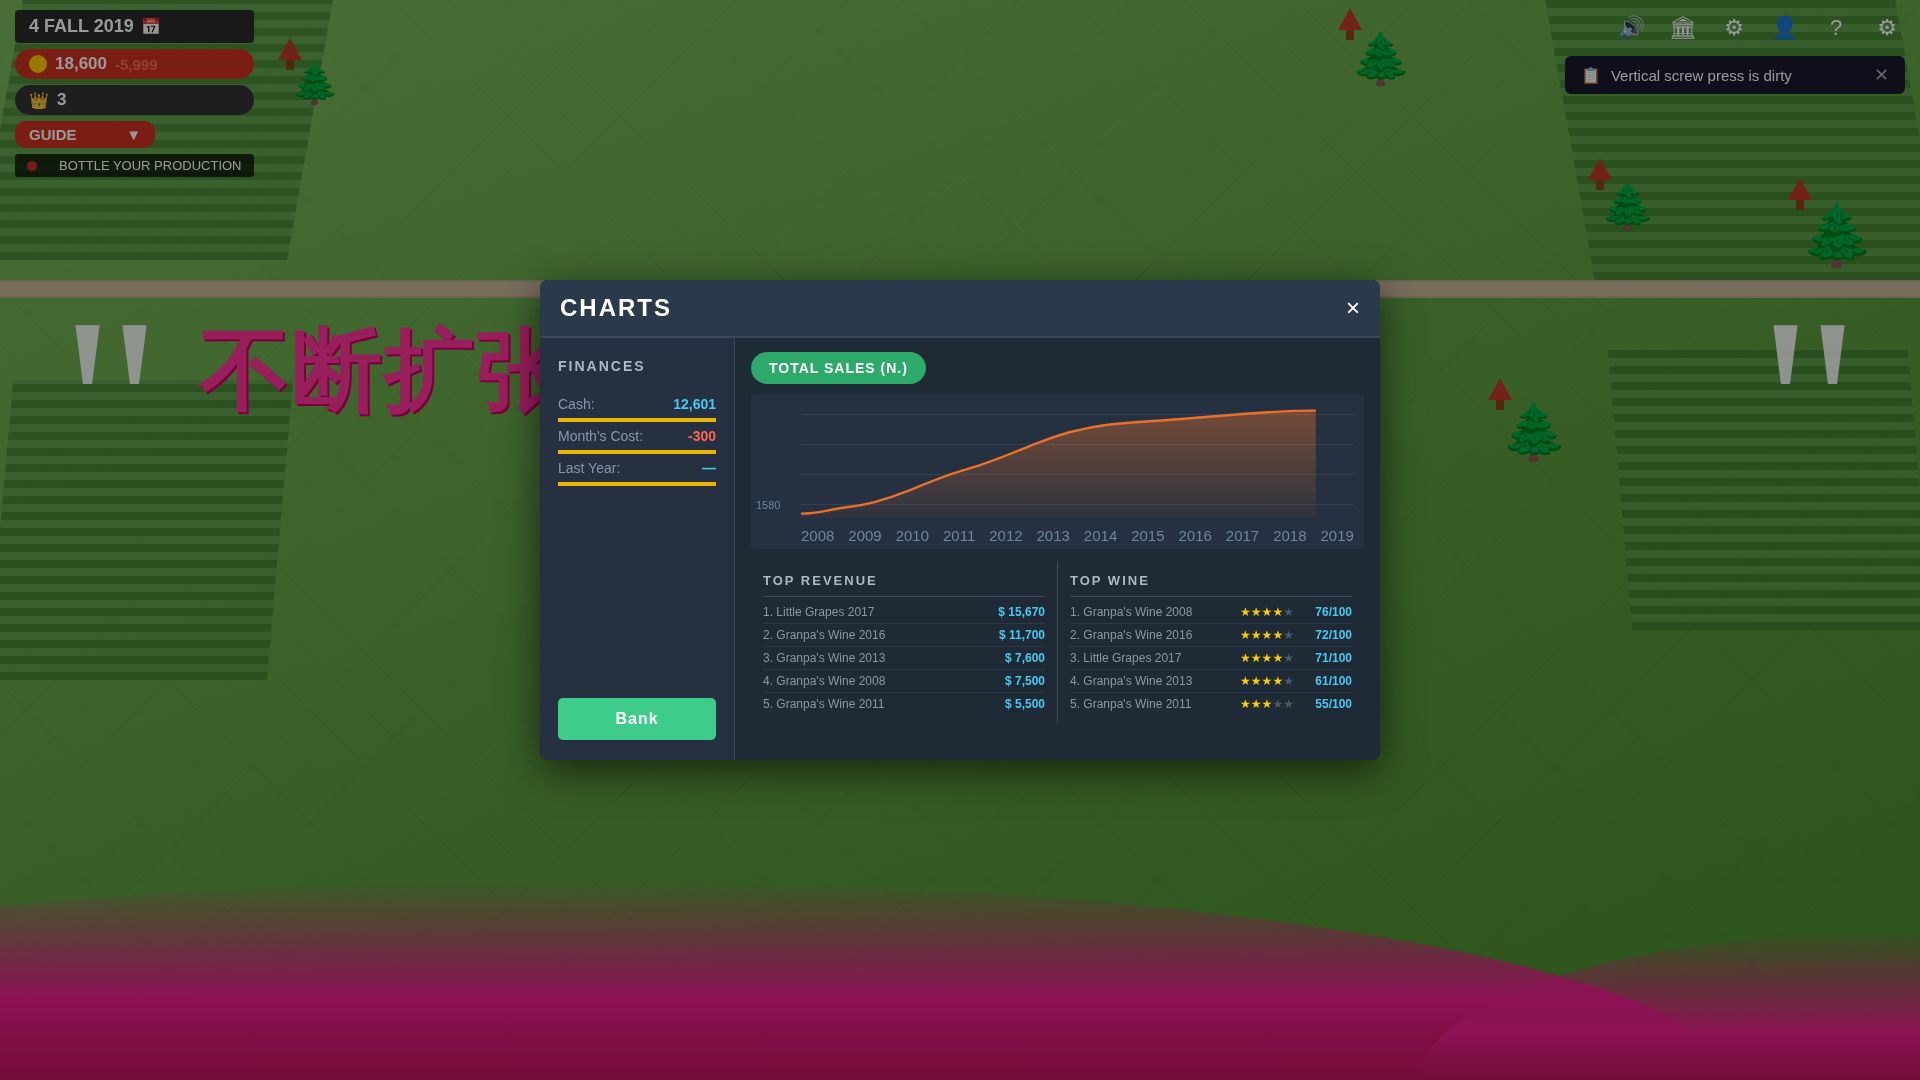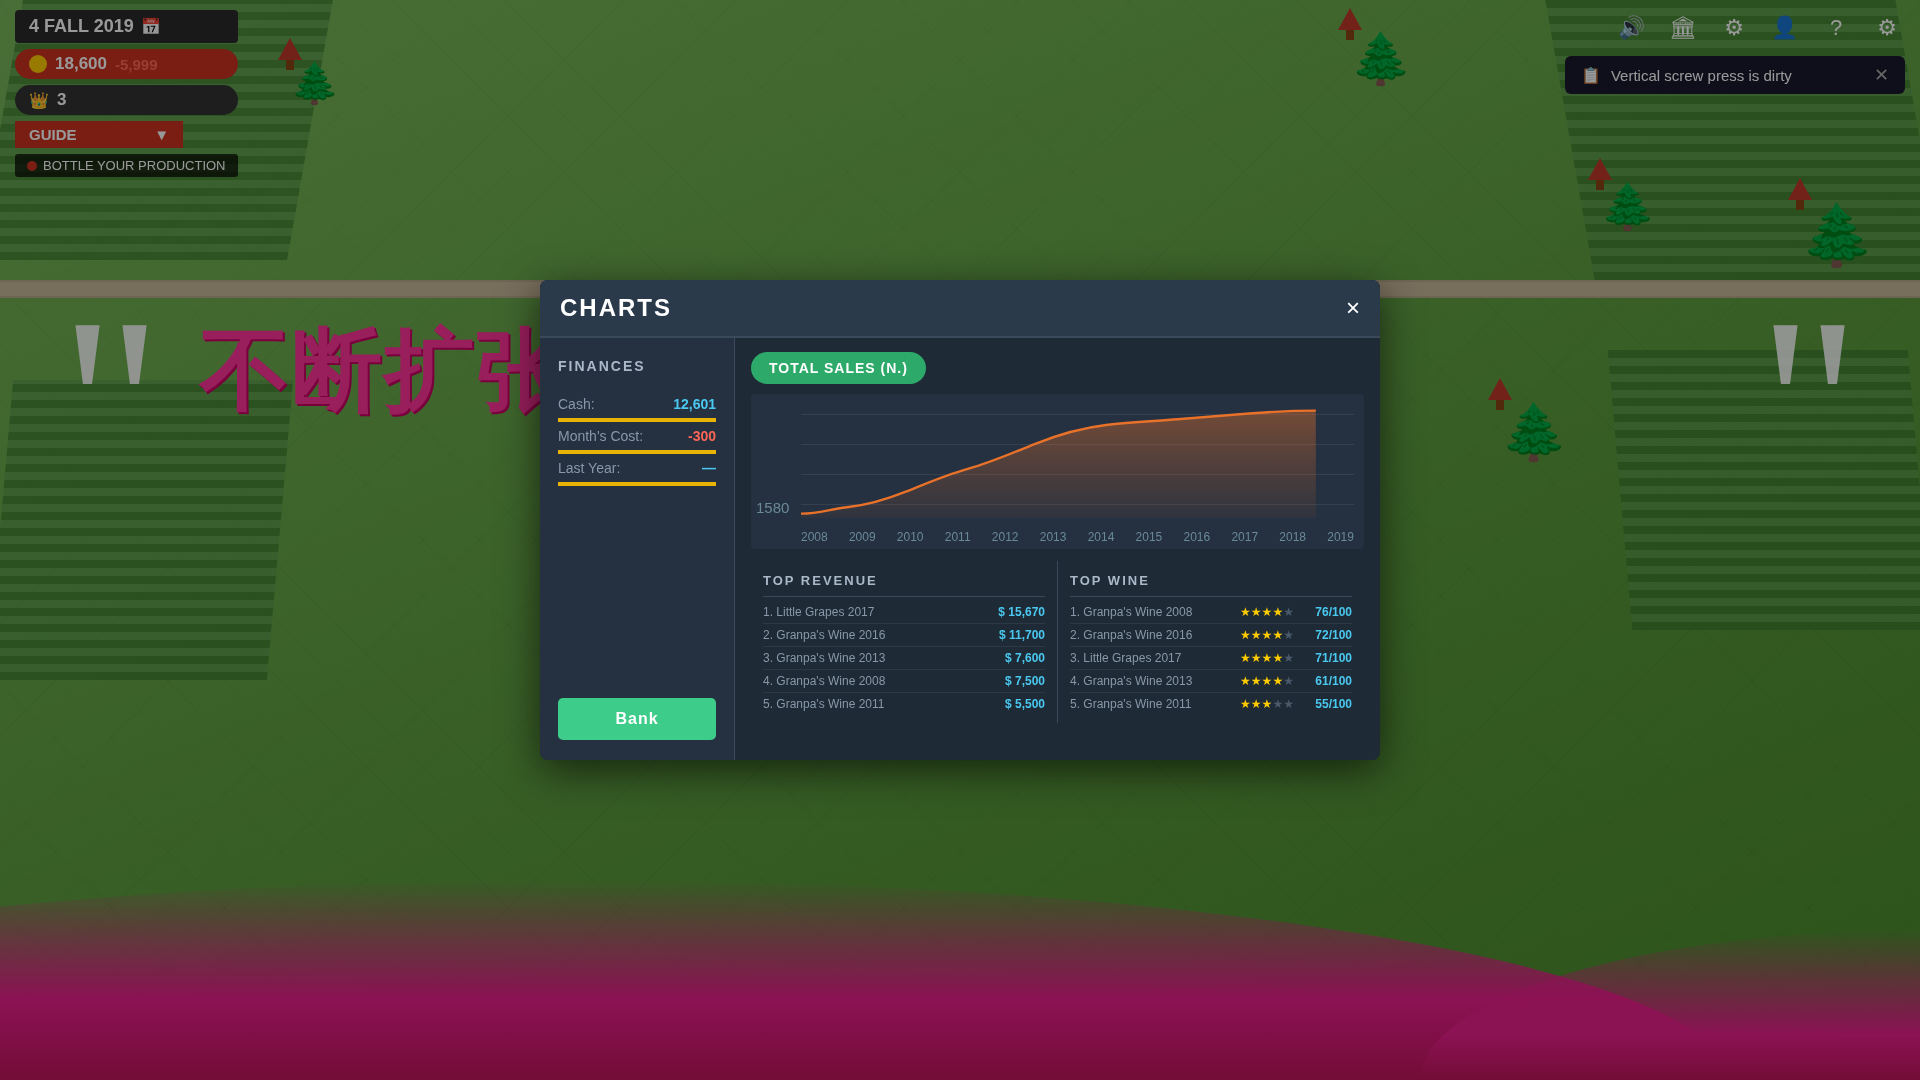--- a/index.html
+++ b/index.html
@@ -201,40 +201,40 @@
     }
     .crown-icon {
       color: #ffcc00;
       font-size: 16px;
     }
 
     .guide-dropdown {
       background: #cc3322;
       color: white;
       padding: 5px 14px;
-      border-radius: 0;
+      border-radius: 11px;
       font-size: 15px;
       font-weight: bold;
       cursor: pointer;
       display: flex;
       align-items: flex-end;
       gap: 6px;
-      width: 168px;
+      width: 140px;
       justify-content: space-between;
     }
 
     .bottle-guide {
       background: rgba(0,0,0,0.7);
       color: white;
       padding: 4px 12px;
       border-radius: 3px;
       font-size: 13px;
       display: flex;
       align-items: center;
-      gap: 6px;
+      gap: 22px;
     }
     .bottle-dot {
       width: 10px;
       height: 10px;
       background: #cc3322;
       border-radius: 50%;
       display: inline-block;
     }
 
     .hud-right {
@@ -444,34 +444,34 @@
       left: 50px;
       right: 10px;
       height: 1px;
       background: rgba(255,255,255,0.08);
     }
 
     .chart-y-label {
       position: absolute;
       left: 5px;
       color: #6a8a9a;
-      font-size: 15px;
+      font-size: 11px;
     }
 
     .chart-x-labels {
       position: absolute;
       bottom: 5px;
       left: 50px;
       right: 10px;
       display: flex;
       justify-content: space-between;
     }
     .chart-x-label {
       color: #6a8a9a;
-      font-size: 12px;
+      font-size: 15px;
     }
 
     
     .chart-svg {
       position: absolute;
       top: 10px;
       left: 50px;
       right: 10px;
       bottom: 30px;
     }

